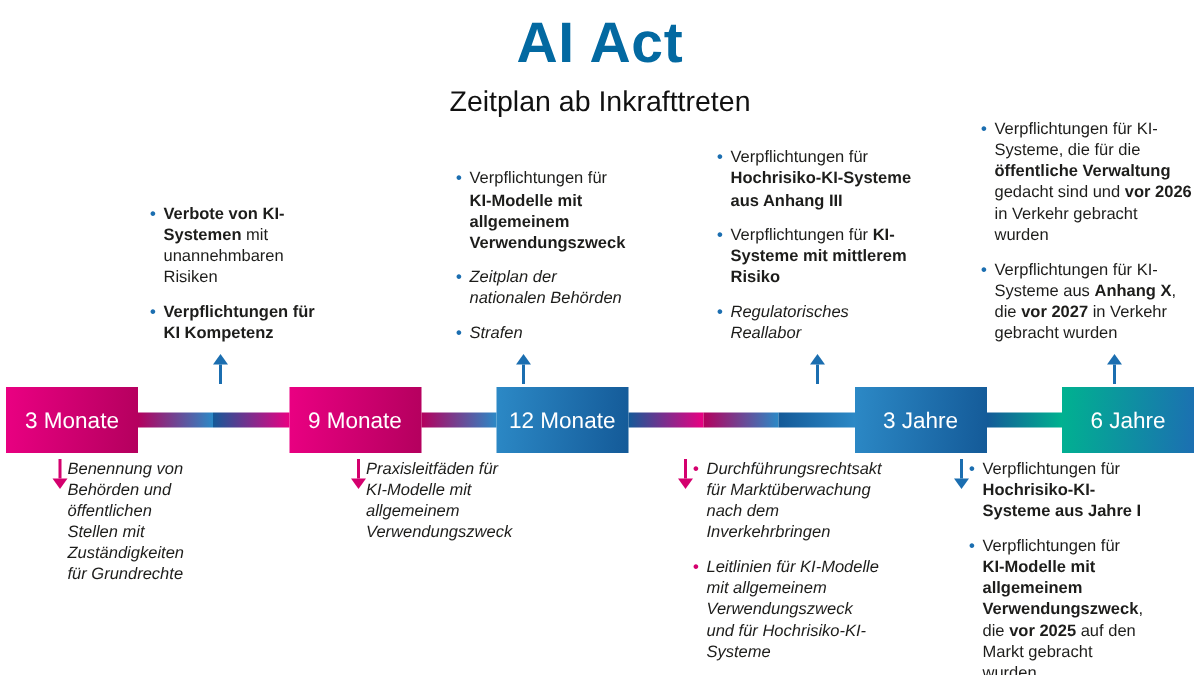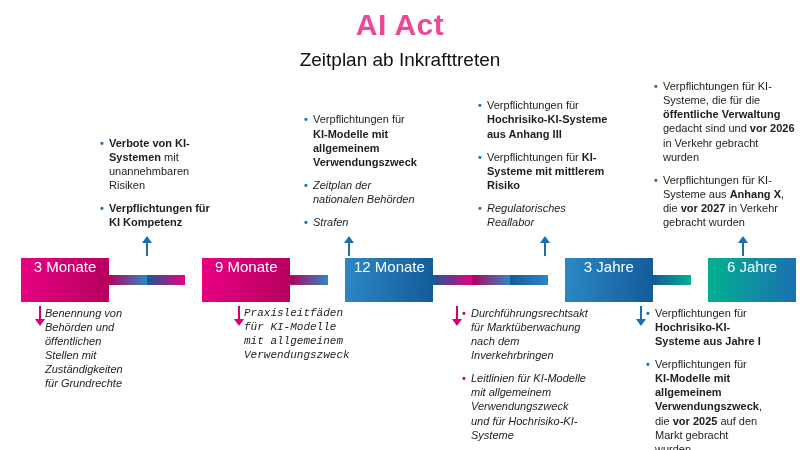--- a/index.html
+++ b/index.html
@@ -2,27 +2,27 @@
 <html><head>
 <meta charset="utf-8">
 <style>
   html,body{margin:0;padding:0;background:#fff;}
   .canvas{
     position:relative;width:800px;height:450px;background:#fff;overflow:hidden;
     font-family:"Liberation Sans", sans-serif;color:#1d1d1b;
   }
   
   .hdr{position:absolute;top:8px;left:0;right:0;text-align:center;}
-  .hdr h1{margin:0;font-size:30px;font-weight:700;color:#ec4899;letter-spacing:.5px;}
+  .hdr h1{margin:0;font-size:38px;font-weight:700;color:#0369a1;letter-spacing:.5px;}
   .hdr h2{margin:7px 0 0;font-size:19px;font-weight:400;color:#111;}
 
   
   .timeline{position:absolute;left:4px;right:4px;top:258px;display:flex;align-items:center;}
-  .ms{flex:none;width:88px;height:44px;display:flex;justify-content:center;
-      color:#fff;font-size:15px;margin-left:17px;}
+  .ms{flex:none;width:88px;height:44px;display:flex;align-items:center;justify-content:center;
+      color:#fff;font-size:15px;}
   .ms.pink{background:linear-gradient(95deg,#ea0082,#b4005e);}
   .ms.blue{background:linear-gradient(95deg,#2c89c6,#145a98);}
   .ms.teal{background:linear-gradient(95deg,#00b290,#1c6fb2);}
   .conn{flex:1;height:10px;}
   .conn.pb{background:linear-gradient(90deg,#b4005e,#2c89c6);}
   .conn.bp{background:linear-gradient(90deg,#145a98,#ea0082);}
   .conn.bb{background:linear-gradient(90deg,#145a98,#2c89c6);}
   .conn.bt{background:linear-gradient(90deg,#145a98,#00b290);}
 
   
@@ -166,21 +166,21 @@
         <i class="shaft"></i>
         <i class="head"></i>
       </div>
     <div class="notes">
         <div class="note-item">
           <span class="note-text"><span class="italic">Benennung von Behörden und öffentlichen Stellen mit Zuständigkeiten für Grundrechte</span></span>
         </div>
       </div>
   </div>
 
-  <div class="note-col bottom" style="left:200px;width:110px;font-family:Liberation Mono, monospace;">
+  <div class="note-col bottom" style="left:200px;width:110px;">
     <div class="arrow down pink" style="margin-left:34px;">
         <i class="shaft"></i>
         <i class="head"></i>
       </div>
     <div class="notes">
         <div class="note-item">
           <span class="note-text"><span class="italic">Praxisleitfäden für KI-Modelle mit allgemeinem Verwendungszweck</span></span>
         </div>
       </div>
   </div>

